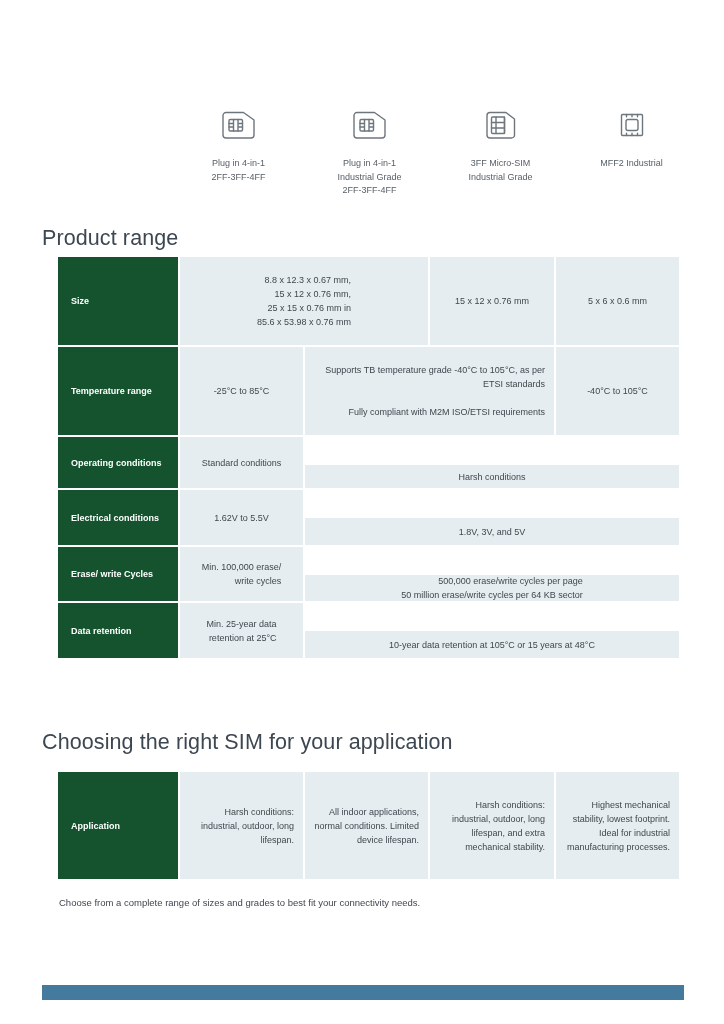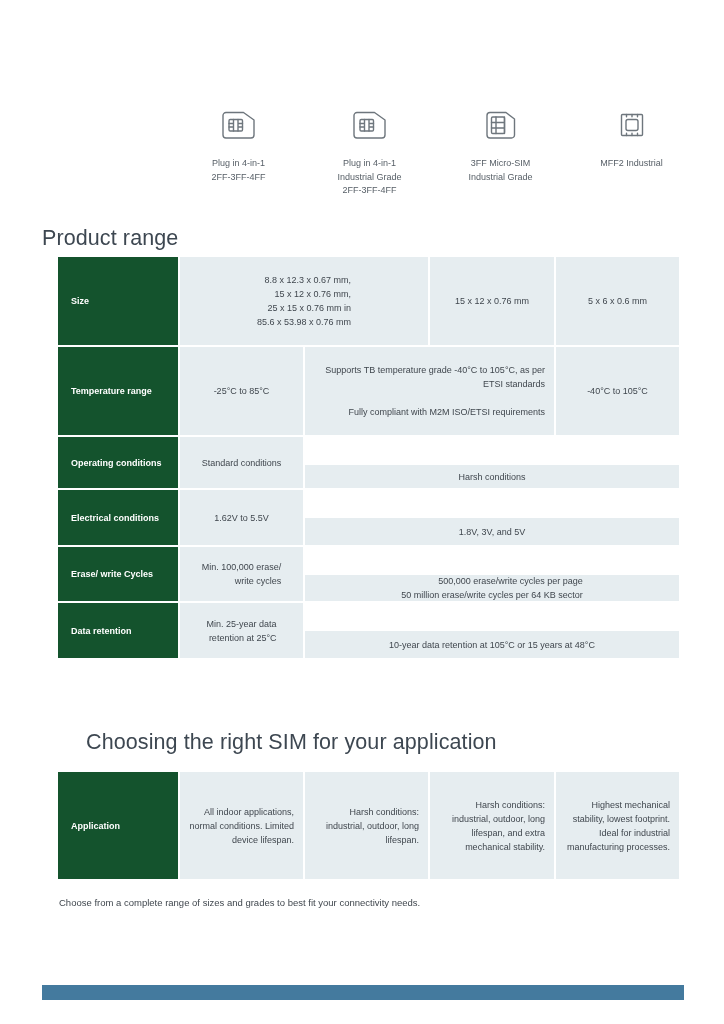--- a/index.html
+++ b/index.html
@@ -8,21 +8,21 @@
     font-family:"Liberation Sans", sans-serif;color:#40474e;overflow:hidden;
   }
   
   .sim-row{position:absolute;left:173px;top:106px;width:524px;display:flex;}
   .sim-item{width:131px;display:flex;flex-direction:column;align-items:center;}
   .sim-item .icon{height:38px;display:flex;align-items:center;justify-content:center;}
   .sim-label{margin-top:13px;font-size:9px;line-height:13.5px;color:#565e66;text-align:center;white-space:pre-line;}
   
   .section-heading{position:absolute;left:42px;font-size:21.5px;font-weight:400;color:#3d4751;letter-spacing:.1px;}
   #heading-product{top:214px;margin-top:12px;}
-  #heading-choosing{top:730px;margin-left:44px;}
+  #heading-choosing{top:730px;}
   
   .grid-table{position:absolute;left:42px;width:639px;display:grid;gap:2px;background:#ffffff;}
   #product-table{top:257px;grid-template-columns:136px 123px 123px 124px 123px;
     grid-template-rows:88px 88px 51px 55px 54px 55px;}
   #application-table{top:772px;grid-template-columns:136px 123px 123px 124px 123px;
     grid-template-rows:107px;}
   .hcell{background:#14532d;color:#ffffff;font-weight:bold;font-size:9px;
     display:flex;align-items:center;padding-left:13px;line-height:12px;margin-left:16px;}
   .dcell{background:#e6edf0;color:#40474e;font-size:9px;line-height:14px;
     display:flex;align-items:center;justify-content:center;text-align:right;
@@ -121,22 +121,22 @@
   <div class="hcell">Data retention</div>
   <div class="dcell">Min. 25-year data
 retention at 25°C</div>
   <div class="dcell s3">10-year data retention at 105°C or 15 years at 48°C</div>
 </div>
 
 <div class="section-heading" id="heading-choosing">Choosing the right SIM for your application</div>
 
 <div class="grid-table" id="application-table">
   <div class="hcell">Application</div>
+  <div class="dcell">Harsh conditions: industrial, outdoor, long lifespan.</div>
   <div class="dcell">All indoor applications, normal conditions. Limited device lifespan.</div>
-  <div class="dcell">Harsh conditions: industrial, outdoor, long lifespan.</div>
   <div class="dcell">Harsh conditions: industrial, outdoor, long lifespan, and extra mechanical stability.</div>
   <div class="dcell">Highest mechanical stability, lowest footprint.
 Ideal for industrial manufacturing processes.</div>
 </div>
 
 <div class="footer-note">Choose from a complete range of sizes and grades to best fit your connectivity needs.</div>
 
 <div class="footer-bar"></div>
 
 </body></html>

